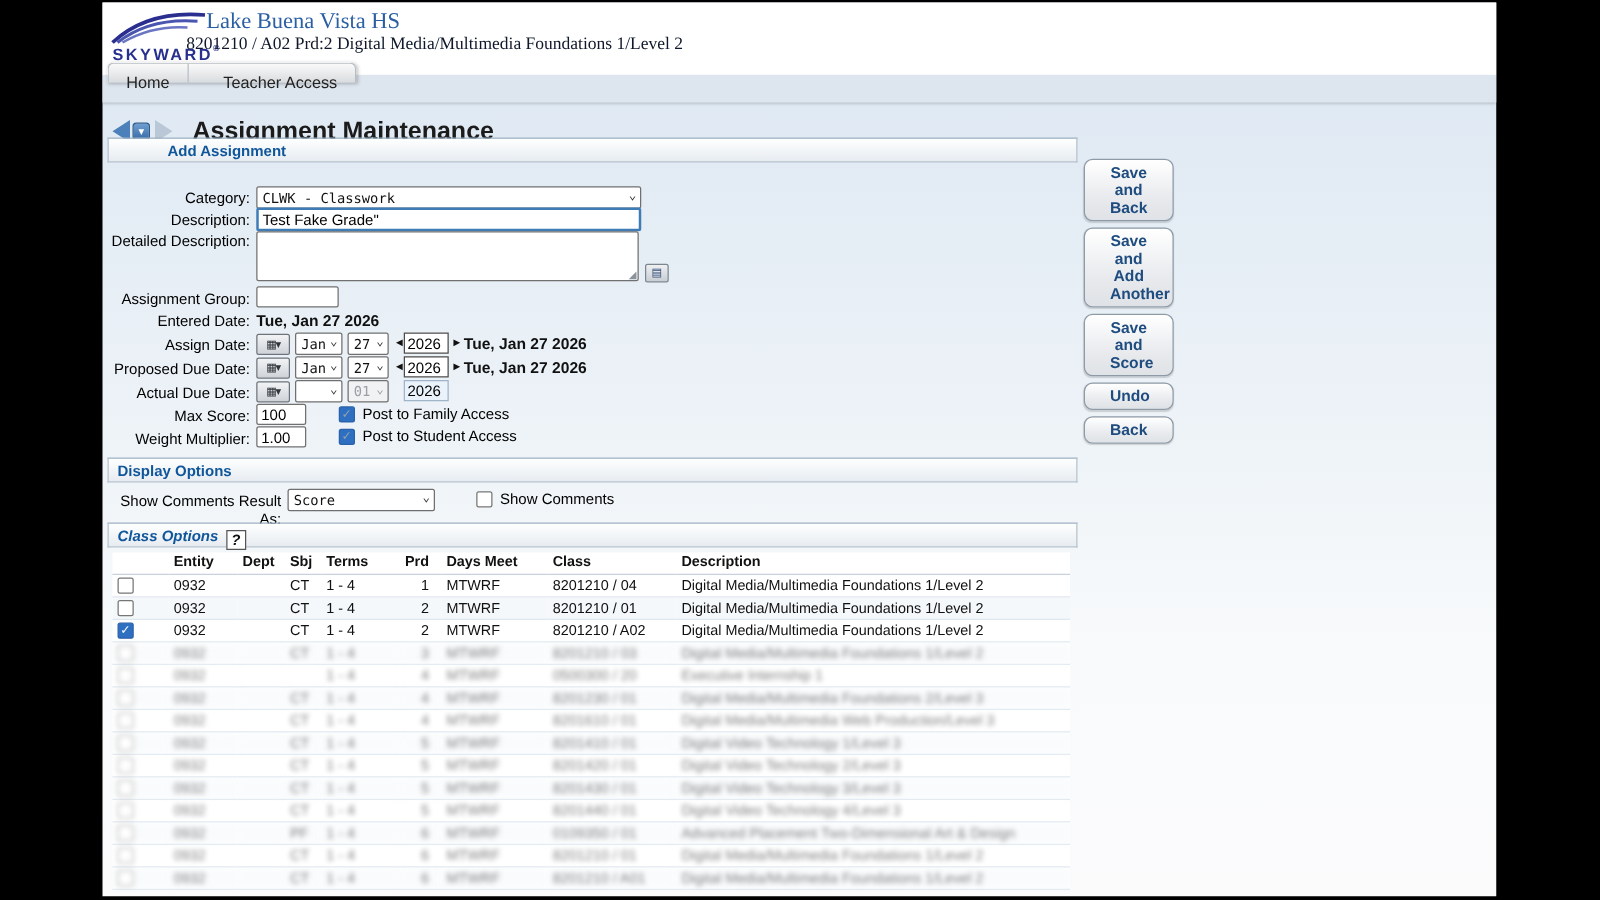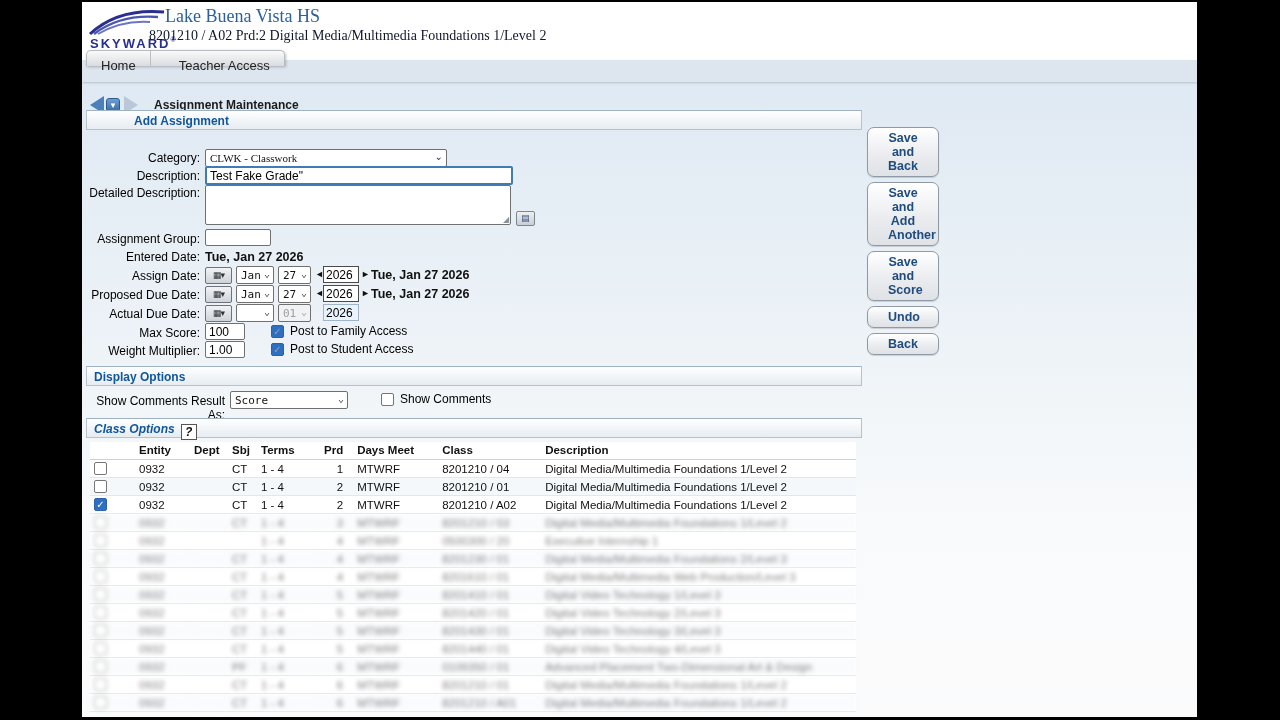--- a/index.html
+++ b/index.html
@@ -28,21 +28,21 @@
 
   
   .titlebar { position:absolute; left:8px; top:92px; height:22px; display:flex; align-items:center; }
   .nav-back { width:0; height:0; border-top:9px solid transparent; border-bottom:9px solid transparent;
               border-right:14px solid #4b80ba; cursor:pointer; }
   .nav-drop { width:14px; height:14px; margin-left:2px; border-radius:3px; border:1px solid #2c5a8c;
               background:linear-gradient(#6f9fd0,#3a6ea8); color:#fff; font-size:9px; line-height:12px;
               text-align:center; cursor:pointer; }
   .nav-fwd { width:0; height:0; margin-left:4px; border-top:9px solid transparent; border-bottom:9px solid transparent;
              border-left:14px solid #b9c7d6; }
-  .page-title { margin-left:16px; font-size:12px; font-weight:bold; color:#1b1b1b; }
+  .page-title { margin-left:16px; font-size:20px; font-weight:bold; color:#1b1b1b; }
 
   
   .secbar { position:absolute; left:4px; width:776px; height:20px;
             background:linear-gradient(#feffff,#e7ecf1); border:1px solid #b7c2cd;
             border-top-color:#9fb2c4; font-size:12px; font-weight:bold; color:#10569b;
             padding:3px 0 0 7px; }
   .form-label { position:absolute; font-size:12px; color:#000; text-align:right; width:118px; left:0; }
   .ti { border:1px solid #707070; background:#fff; font-size:12px; font-family:"Liberation Sans",sans-serif;
         padding:1px 3px; border-radius:2px; }
   .sel { position:absolute; border:1px solid #707070; border-radius:2px; background:#fff; height:18px;
@@ -118,21 +118,21 @@
     <div class="nav-back"></div>
     <div class="nav-drop">▾</div>
     <div class="nav-fwd"></div>
     <div class="page-title">Assignment Maintenance</div>
   </div>
 
   <div class="secbar" style="top:108px;padding-left:47px;">Add Assignment</div>
 
   <div>
     <div class="form-label" style="top:149px;">Category:</div>
-    <div class="sel" style="left:123px; top:147px; width:242px;font-family:Liberation Serif, serif;">
+    <div class="sel" style="left:123px; top:147px; width:308px;">
       <span>CLWK - Classwork</span><span class="chev">⌄</span>
     </div>
 
     <div class="form-label" style="top:167px;">Description:</div>
     <input class="ti" style="position: absolute; left: 123px; top: 164px; width: 308px; height: 19px; border: 2px solid rgb(63, 124, 182);" value="Test Fake Grade&quot;">
 
     <div class="form-label" style="top:184px;">Detailed Description:</div>
     <textarea class="det" style="left: 123px; top: 183px; width: 306px; height: 40px;"></textarea>
     <div class="resz" style="left:421px; top:213px;">◢</div>
     <div class="exp-btn" style="left:434px; top:209px;">▤</div>

